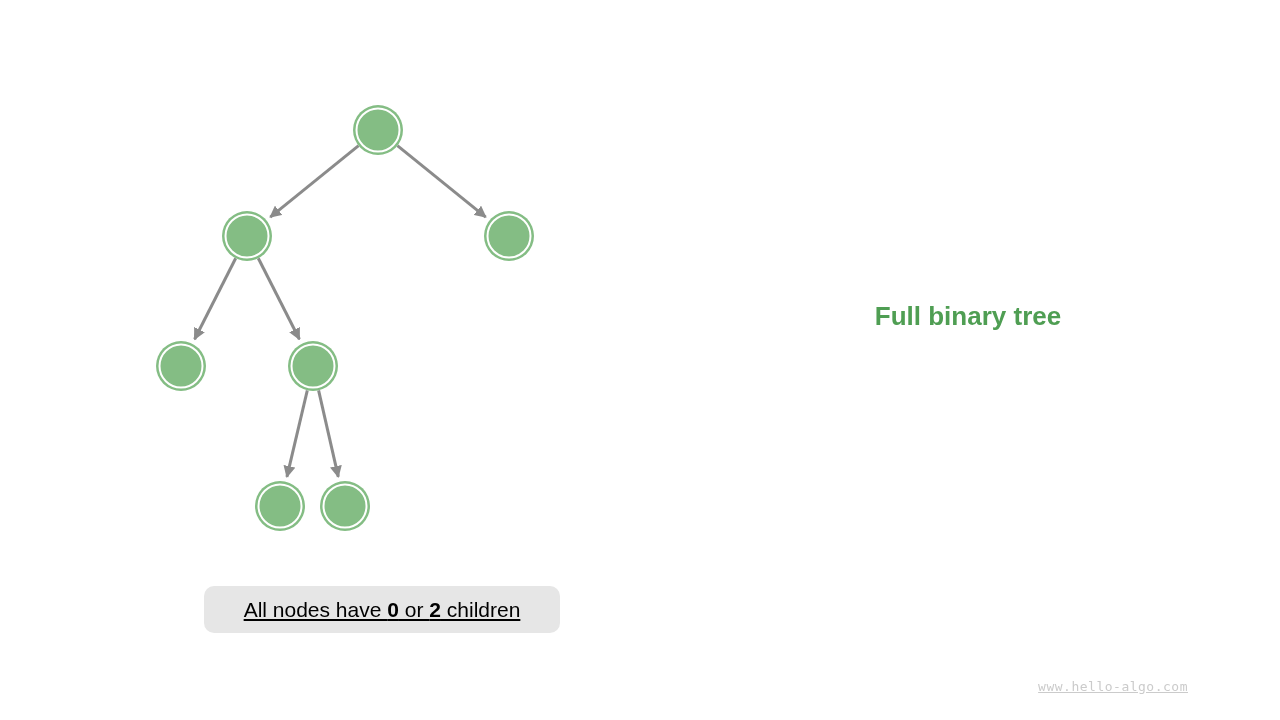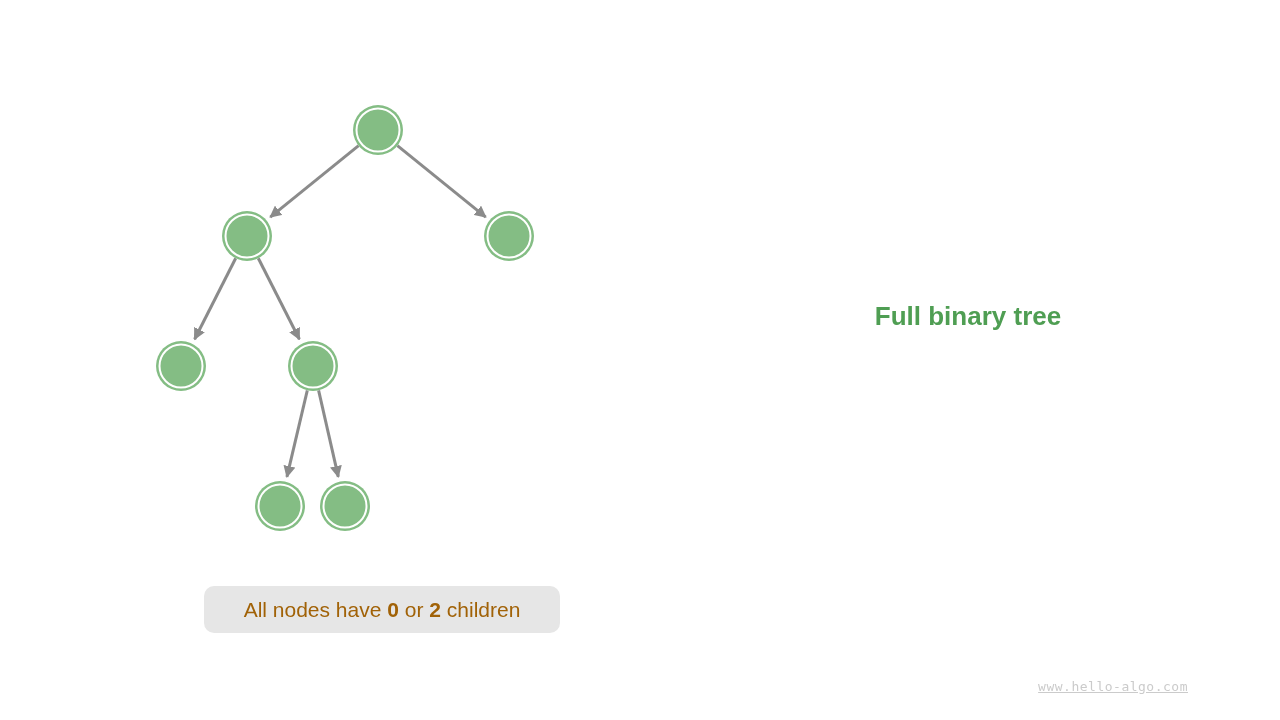--- a/index.html
+++ b/index.html
@@ -100,19 +100,19 @@
         </g>
         <g>
           <circle cx="345" cy="506" r="25" fill="#84bd84"></circle>
           <circle cx="345" cy="506" r="21.5" fill="none" stroke="#ffffff" stroke-width="2"></circle>
         </g>
       </g>
   </svg>
 
   <div class="diagram-title" style="color: rgb(79, 158, 83);">Full binary tree</div>
 
-  <div class="caption-pill" style="background: rgb(230, 230, 230); color: #a16207;">
+  <div class="caption-pill" style="background: rgb(230, 230, 230); color: #000000; text-decoration: underline;">
     <span>All nodes have </span><span class="bold">0</span><span> or </span><span class="bold">2</span><span> children</span>
   </div>
 
   <div class="watermark" style="color: rgb(203, 203, 203);">www.hello-algo.com</div>
 
 </div>
 
 </body></html>

